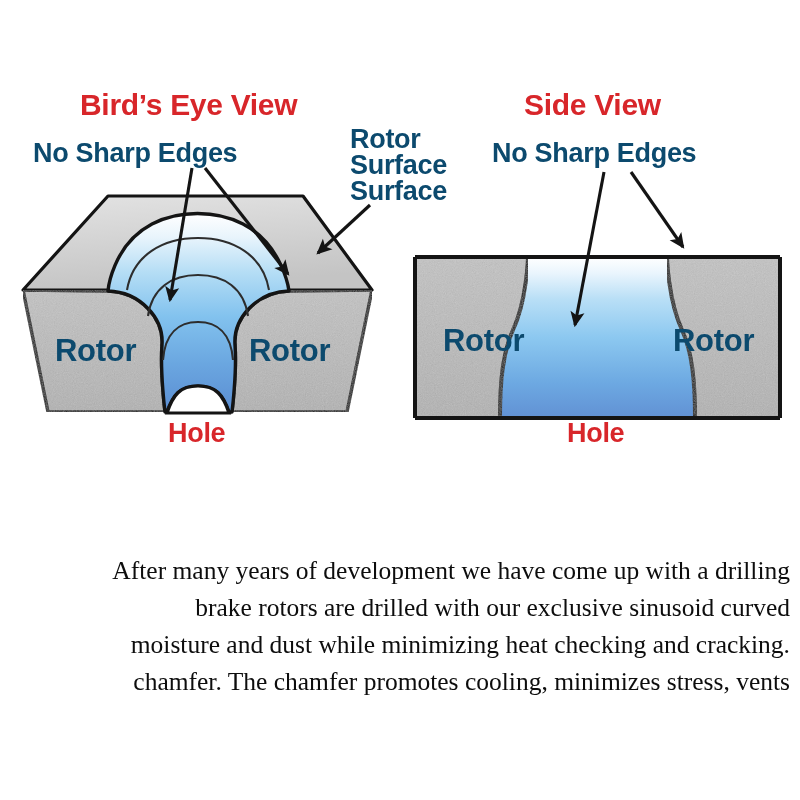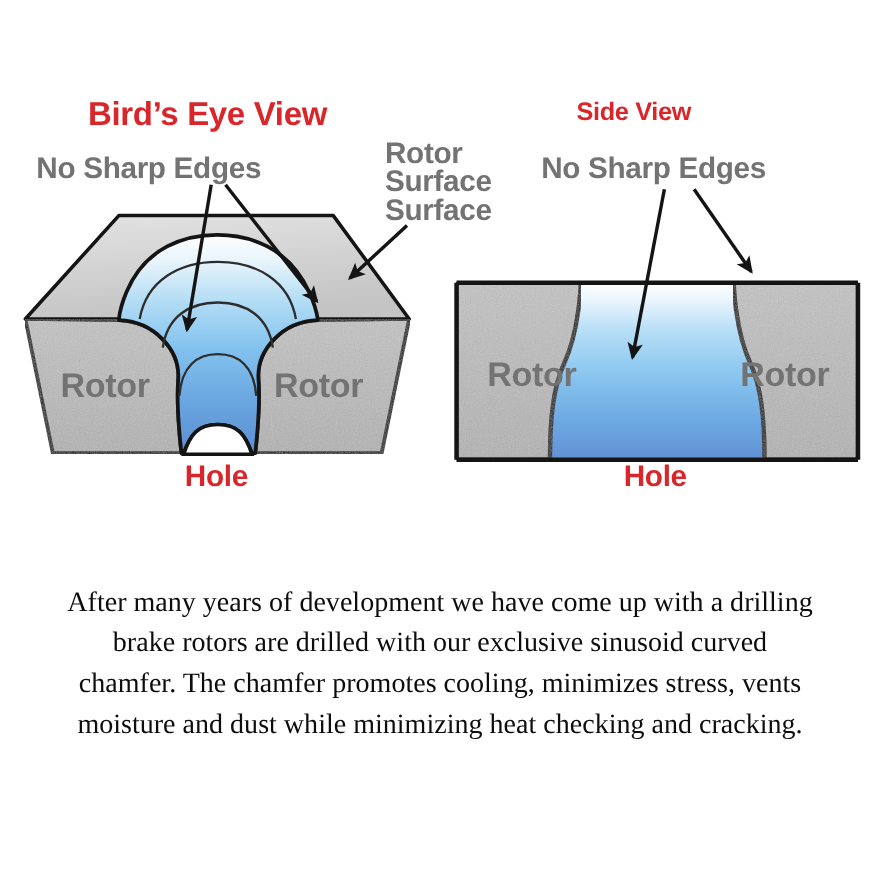--- a/index.html
+++ b/index.html
@@ -9,40 +9,40 @@
     background:#ffffff;
     font-family:"Liberation Sans", sans-serif;
     overflow:hidden;
     position:relative;
   }
   #stage{position:absolute;left:0;top:0;width:800px;height:628px;}
   svg#art{position:absolute;left:0;top:0;width:800px;height:800px;}
 
   .lbl{position:absolute;font-weight:bold;white-space:nowrap;letter-spacing:-0.3px;}
   .red{color:#d8262a;}
-  .blk{color:#737373;}
+  .blk{color:#0c4a6e;}
 
   #title-birds{left:80px;top:88px;font-size:30px;}
-  #title-side{left:524px;top:88px;font-size:23px;}
+  #title-side{left:524px;top:88px;font-size:30px;}
   #lbl-nse-left{left:33px;top:138px;font-size:27px;}
   #lbl-nse-right{left:492px;top:138px;font-size:27px;}
   #lbl-rbs{left:350px;top:126px;font-size:27px;line-height:26px;text-align:left;}
   #lbl-hole-left{left:168px;top:418px;font-size:27px;}
   #lbl-hole-right{left:567px;top:418px;font-size:27px;}
 
   #rotor-l1{left:55px;top:333px;font-size:31px;}
   #rotor-l2{left:249px;top:333px;font-size:31px;}
   #rotor-r1{left:443px;top:323px;font-size:31px;}
   #rotor-r2{left:673px;top:323px;font-size:31px;}
 
   #paragraph{
-    position:absolute;left:10px;top:528px;width:780px;
+    position:absolute;left:10px;top:552px;width:780px;
     font-family:"Liberation Serif", serif;
     font-size:25.5px;line-height:37px;
-    text-align:center;color:#0d0d0d;
+    text-align:right;color:#0d0d0d;
   }
 </style>
 </head>
 <body>
 
 <div id="stage">
 
   <svg id="art" viewBox="0 0 800 800">
     <defs>
 
@@ -167,17 +167,17 @@
 
   <div class="lbl blk" id="rotor-r1">Rotor</div>
   <div class="lbl blk" id="rotor-r2">Rotor</div>
 
   <div class="lbl red" id="lbl-hole-left">Hole</div>
   <div class="lbl red" id="lbl-hole-right">Hole</div>
 
   <div id="paragraph">
     <div>After many years of development we have come up with a drilling</div>
     <div>brake rotors are drilled with our exclusive sinusoid curved</div>
+    <div>moisture and dust while minimizing heat checking and cracking.</div>
     <div>chamfer. The chamfer promotes cooling, minimizes stress, vents</div>
-    <div>moisture and dust while minimizing heat checking and cracking.</div>
   </div>
 
 </div>
 
 </body></html>

